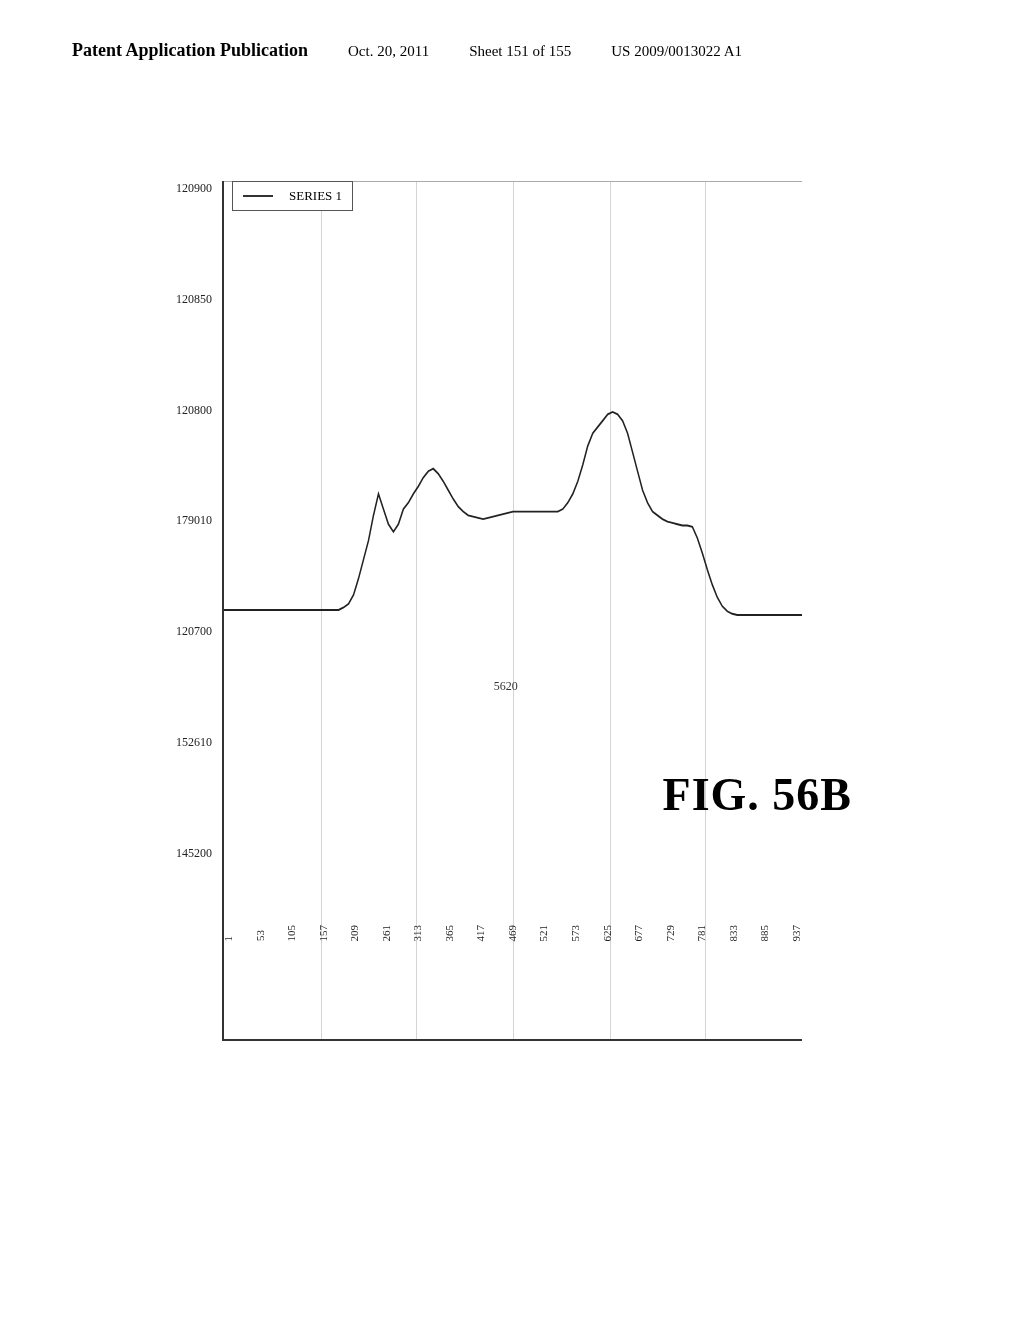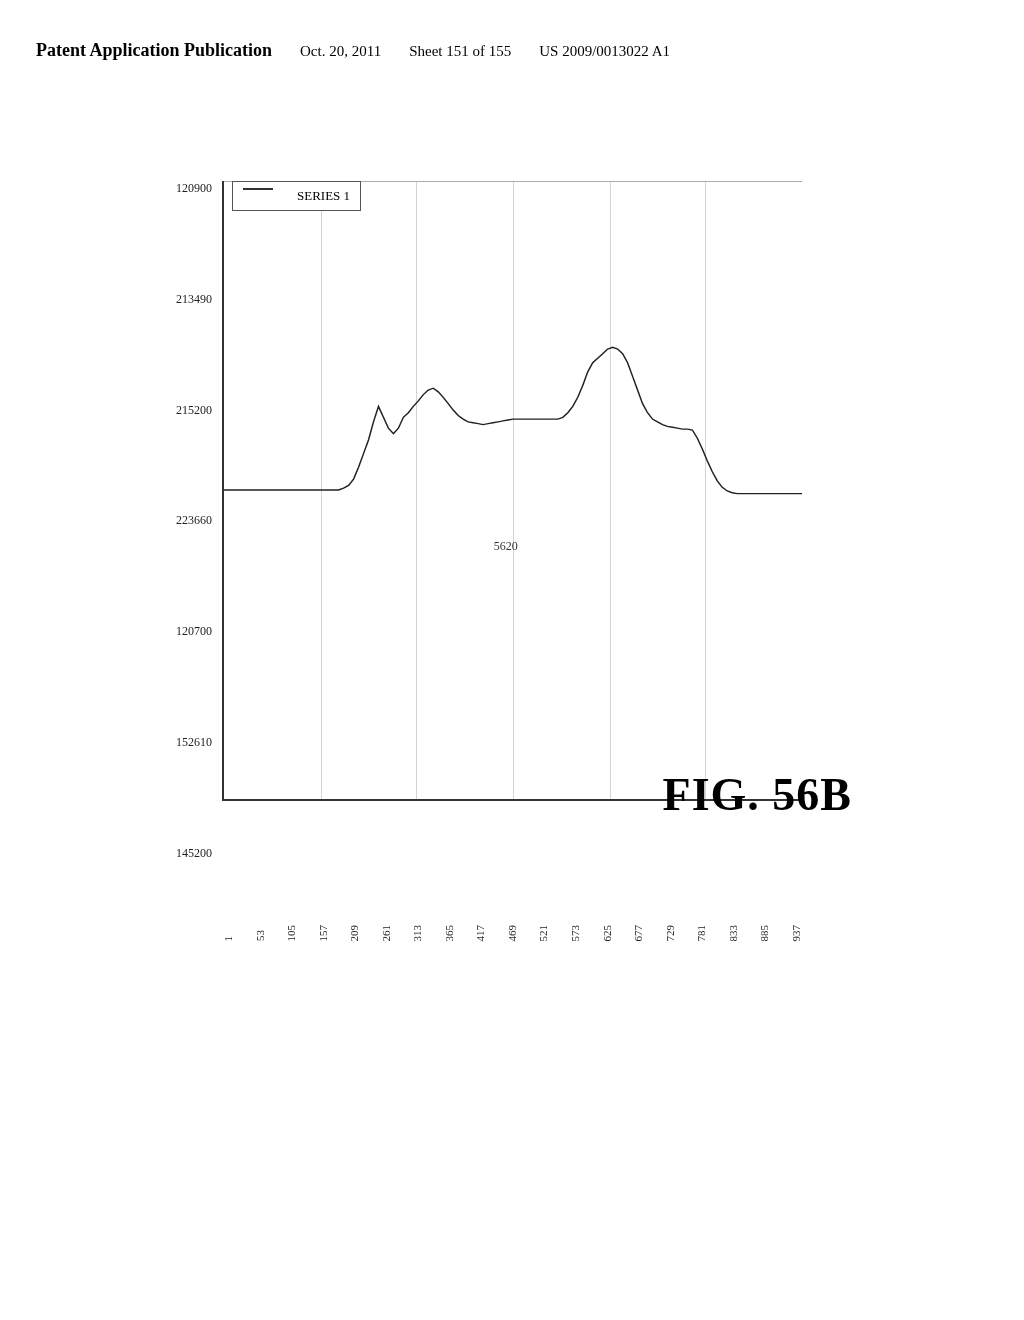--- a/index.html
+++ b/index.html
@@ -7,22 +7,22 @@
       width: 1024px;
       height: 1320px;
       background: #fff;
       font-family: 'Times New Roman', Times, serif;
       position: relative;
       overflow: hidden;
     }
     .header {
       display: flex;
       align-items: baseline;
-      padding: 40px 60px 0 36px;
-      gap: 28px;
+      padding: 40px 60px 0 72px;
+      gap: 40px;
     }
     .header-title {
       font-size: 18px;
       font-weight: bold;
     }
     .header-meta {
       font-size: 15px;
     }
     .main-content {
       display: flex;
@@ -34,35 +34,36 @@
     .chart-container {
       position: relative;
       width: 720px;
       height: 820px;
     }
     .chart-area {
       position: absolute;
       left: 70px;
       top: 60px;
       width: 580px;
-      height: 620px;
+      height: 860px;
       border-left: 2px solid #333;
       border-bottom: 2px solid #333;
       padding-left: 47px;
     }
     .legend-box {
       position: absolute;
       top: 60px;
       left: 80px;
       border: 1.5px solid #555;
       padding: 6px 10px;
       background: #fff;
       z-index: 10;
       display: flex;
-      gap: 24px;
+      align-items: center;
+      gap: 16px;
       font-size: 13px;
     }
     .legend-line {
       width: 30px;
       height: 2px;
       background: #333;
     }
     
     .y-axis-labels {
       position: absolute;
@@ -153,23 +154,23 @@
 <div class="main-content">
   <div class="chart-container">
 
     <div class="legend-box">
       <div class="legend-line"></div>
       <span>SERIES 1</span>
     </div>
 
     <div class="y-axis-labels">
       <span class="y-label">120900</span>
-      <span class="y-label">213490</span>
-      <span class="y-label">215200</span>
-      <span class="y-label">223660</span>
+      <span class="y-label">120850</span>
+      <span class="y-label">120800</span>
+      <span class="y-label">179010</span>
       <span class="y-label">120700</span>
       <span class="y-label">152610</span>
       <span class="y-label">145200</span>
     </div>
 
     <div class="chart-area">
 
       <div class="hline-top"></div>
 
       <div class="vline" style="left: 16.7%;"></div>

